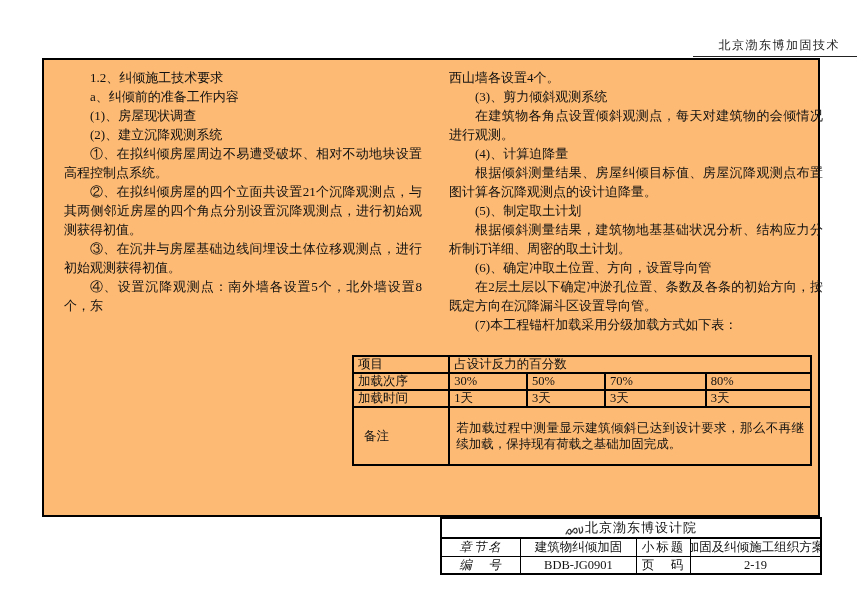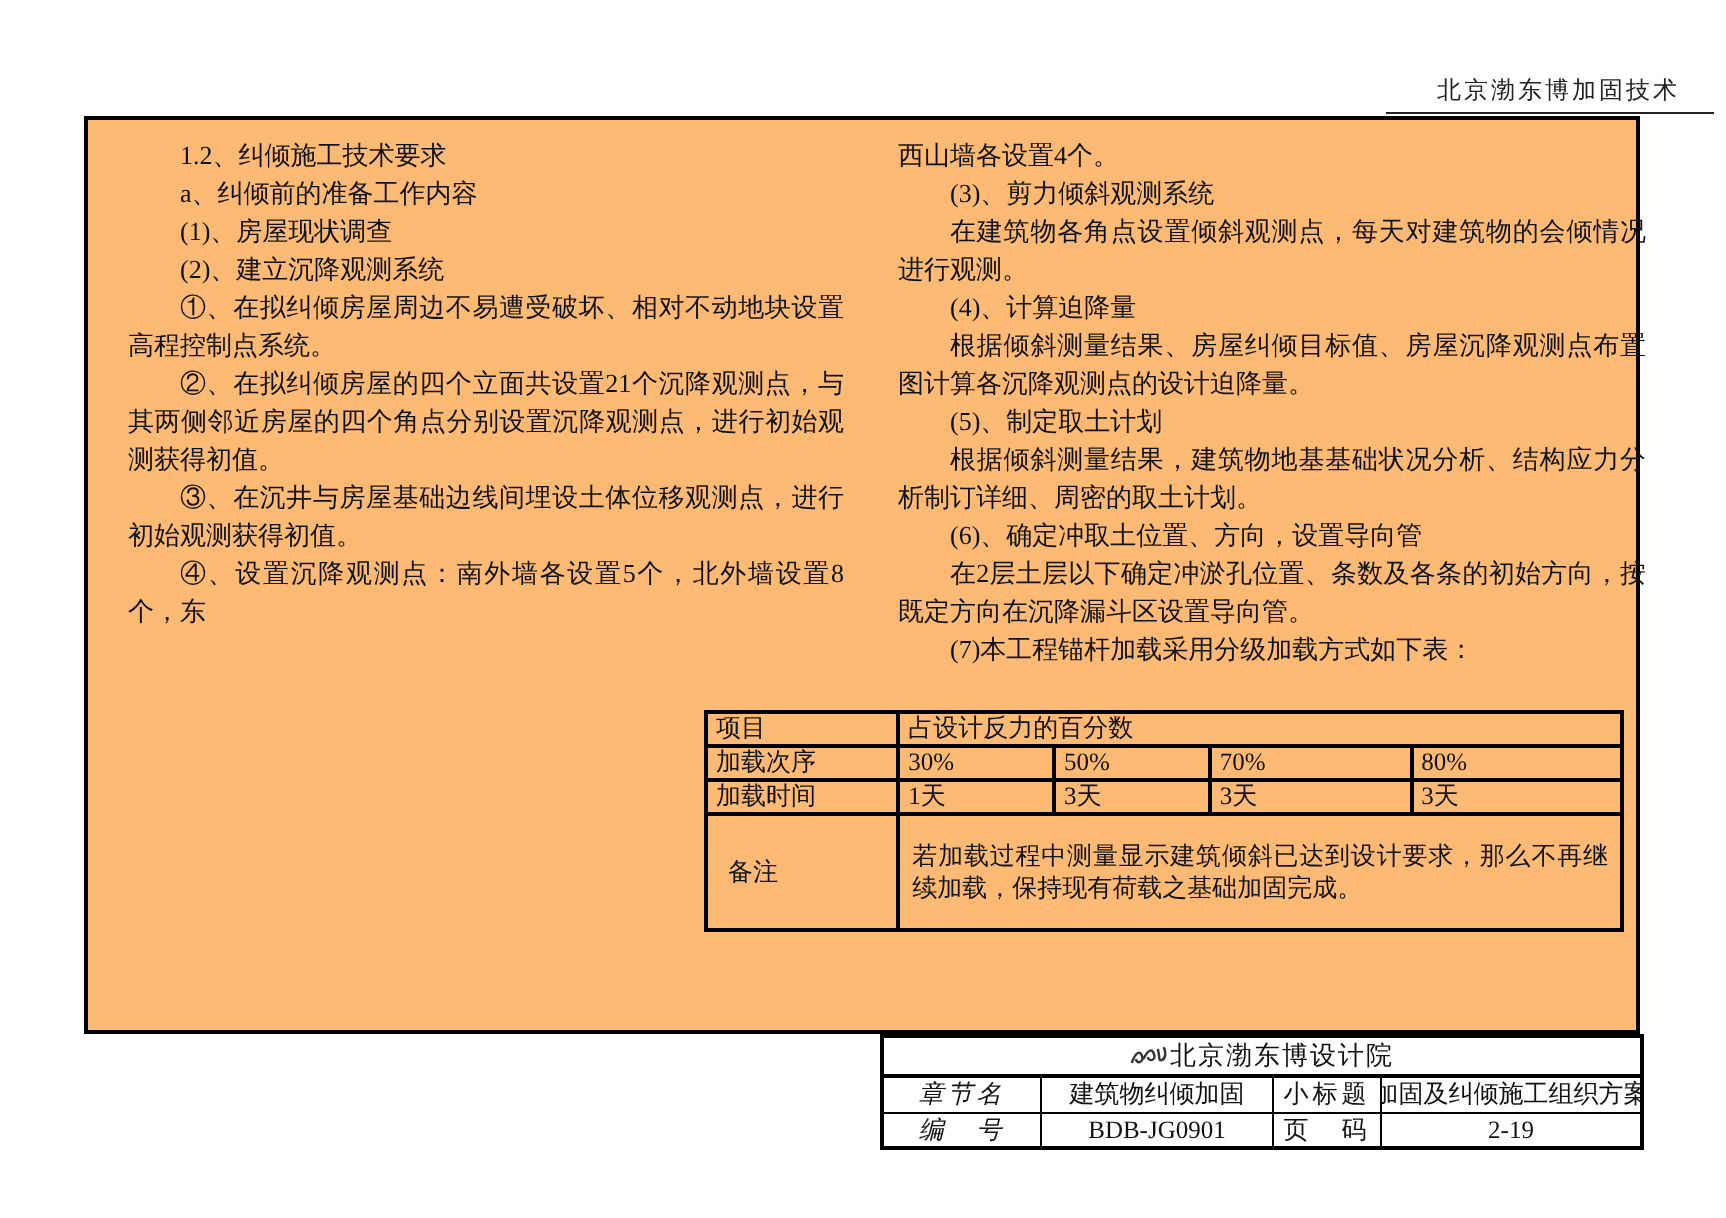--- a/index.html
+++ b/index.html
@@ -50,21 +50,21 @@
   }
   .load-table td.note-label{text-align:left;padding-left:10px;}
 
   
   .title-block{
     position:absolute;left:440px;top:517px;width:382px;
     border:2px solid #000;box-sizing:border-box;background:#fff;
     font-size:12.5px;color:#111;
   }
   .tb-company{
-    height:20px;display:flex;align-items:center;justify-content:center;
+    height:20px;display:flex;align-items:flex-end;justify-content:center;
     gap:0;border-bottom:2px solid #000;box-sizing:border-box;
   }
   .tb-company-name{font-size:13px;letter-spacing:1px;}
   .tb-grid{display:flex;flex-direction:column;}
   .tb-row{display:flex;height:17px;box-sizing:border-box;}
   .tb-row + .tb-row{border-top:1.5px solid #000;}
   .tb-cell{
     display:flex;align-items:center;justify-content:center;
     box-sizing:border-box;height:100%;overflow:hidden;white-space:nowrap;
   }

